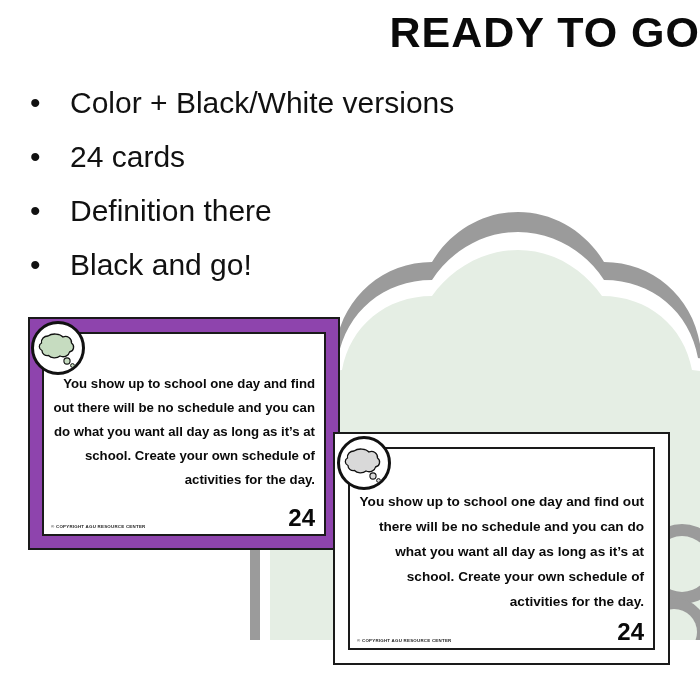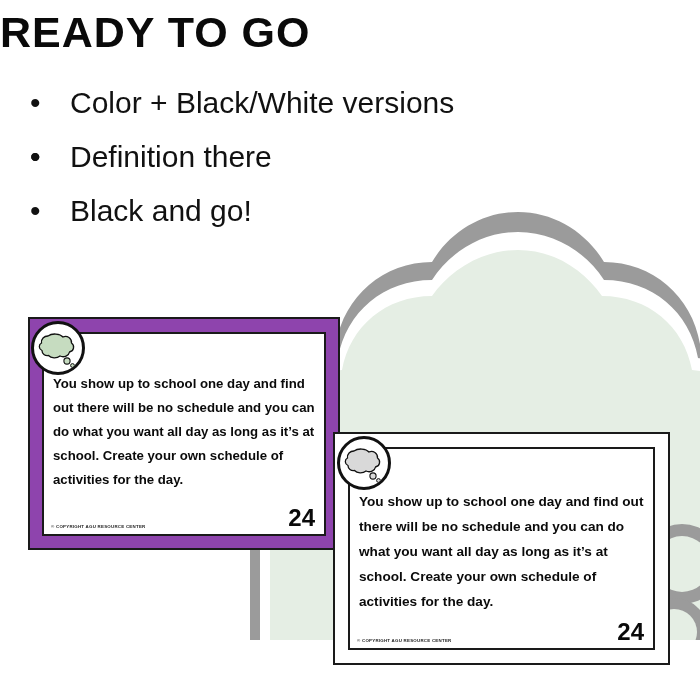--- a/index.html
+++ b/index.html
@@ -15,21 +15,21 @@
     overflow: hidden;
     font-family: "Liberation Sans", sans-serif;
   }
 
   
   #page-title {
     position: absolute;
     top: 8px;
     left: 0;
     width: 700px;
-    text-align: left;
+    text-align: right;
     font-family: "Liberation Sans", sans-serif;
     font-size: 43px;
     font-weight: bold;
     letter-spacing: 1px;
     color: #0a0a0a;
     white-space: nowrap;
   }
 
   
   #feature-list {
@@ -115,21 +115,21 @@
     background: #ffffff;
     border: 2px solid #1a1a1a;
     box-sizing: border-box;
   }
 
   .card-text {
     position: absolute;
     left: 9px;
     right: 9px;
     top: 38px;
-    text-align: left;
+    text-align: right;
     font-family: "Liberation Sans", sans-serif;
     font-size: 13.2px;
     font-weight: bold;
     line-height: 24px;
     color: #0a0a0a;
   }
   #card-white .card-text {
     font-size: 13.6px;
     line-height: 25px;
     top: 40px;
@@ -183,20 +183,21 @@
 
   <div id="page-title">READY TO GO</div>
 
   <ul id="feature-list">
     <li>
       <span class="bullet-dot">•</span>
       <span>Color + Black/White versions</span>
     </li>
     <li>
       <span class="bullet-dot">•</span>
+      <span>24 cards</span>
     </li>
     <li>
       <span class="bullet-dot">•</span>
       <span>Definition there</span>
     </li>
     <li>
       <span class="bullet-dot">•</span>
       <span>Black and go!</span>
     </li>
   </ul>

